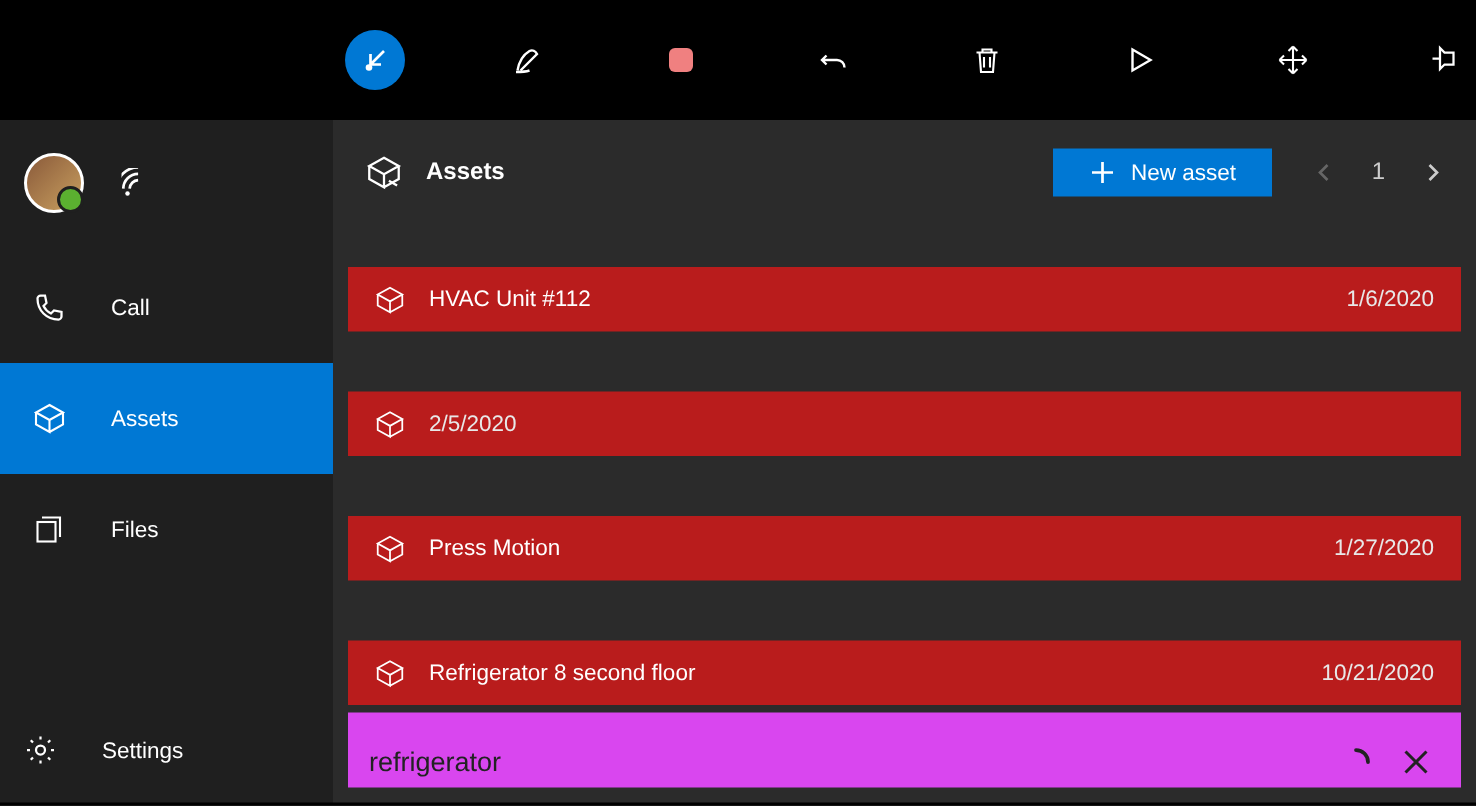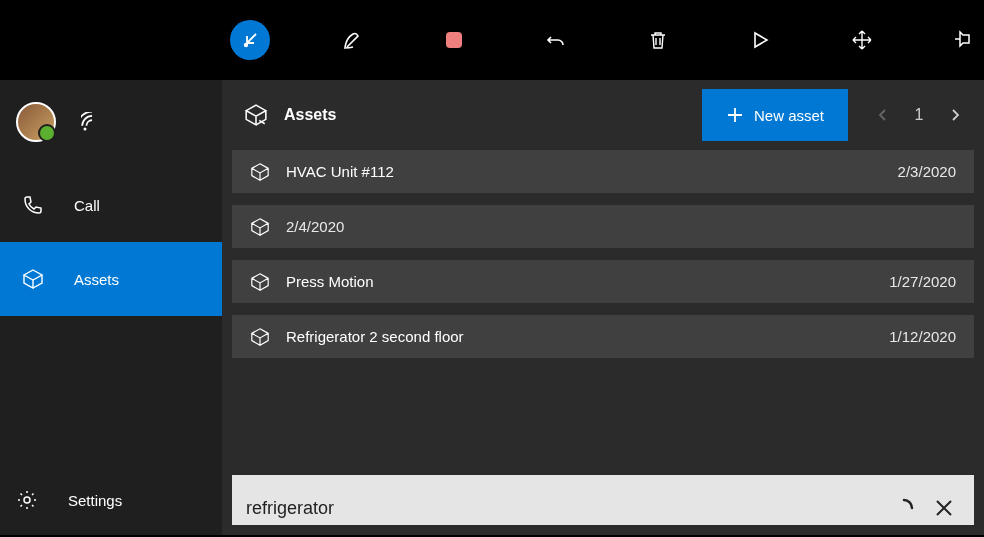--- a/index.html
+++ b/index.html
@@ -79,21 +79,21 @@
     height: 70px;
     padding: 0 14px 0 22px;
     gap: 16px;
   }
   .main-header-title {
     font-size: 16px; font-weight: 600;
     flex: 1;
   }
   .new-asset-btn {
     background: #0078d4;
-    height: 52px;
+    height: 32px;
     padding: 0 24px;
     display: flex; align-items: center; gap: 10px;
     font-size: 15px;
     cursor: pointer;
   }
   .pager {
     display: flex; align-items: center; gap: 6px;
     margin-left: 4px;
   }
   .pager-arrow, .pager-num {
@@ -102,36 +102,37 @@
     cursor: pointer;
     color: #ccc;
   }
   .pager-arrow.dim { color: #666; }
 
   .list {
     padding: 0 10px 0 10px;
     display: flex; flex-direction: column; gap: 12px;
   }
   .row {
-    background: #404040;
+    background: #b91c1c;
     height: 43px;
     display: flex; align-items: center;
     padding: 0 18px;
     font-size: 15px;
     cursor: pointer;
+    margin-top: 28px;
   }
   .row .row-icon { margin-right: 16px; display:flex;}
   .row .row-name { flex: 1; }
   .row .row-date { color: #e8e8e8; }
 
   .searchbar {
     position: absolute;
     left: 10px; right: 10px; bottom: 10px;
     height: 50px;
-    background: #e5e5e5;
+    background: #d946ef;
     display: flex; align-items: center;
     padding: 16px 10px 0 14px;
   }
   .search-input {
     flex: 1;
     background: transparent; border: none; outline: none;
     font-size: 18px; color: #222;
     font-family: inherit;
   }
   .search-icon-btn {
@@ -208,20 +209,27 @@
       <span>Call</span>
     </div>
 
     <div class="nav-item selected">
       <svg width="22" height="22" viewBox="0 0 22 22">
         <path d="M11 2 L20 7 L11 12 L2 7 Z M2 7 V15 L11 20 V12 M20 7 V15 L11 20" stroke="#fff" stroke-width="1.4" fill="none"></path>
       </svg>
       <span>Assets</span>
     </div>
 
+    <div class="nav-item">
+      <svg width="22" height="22" viewBox="0 0 22 22">
+        <rect x="3" y="6" width="12" height="13" stroke="#fff" stroke-width="1.4" fill="none"></rect>
+        <path d="M6 3 H18 V16" stroke="#fff" stroke-width="1.4" fill="none"></path>
+      </svg>
+      <span>Files</span>
+    </div>
 
     <div class="nav-spacer"></div>
 
     <div class="nav-item settings">
       <svg width="22" height="22" viewBox="0 0 22 22">
         <circle cx="11" cy="11" r="3" stroke="#fff" stroke-width="1.5" fill="none"></circle>
         <path d="M11 2 V4 M11 18 V20 M2 11 H4 M18 11 H20 M4.5 4.5 L6 6 M16 16 L17.5 17.5 M17.5 4.5 L16 6 M6 16 L4.5 17.5" stroke="#fff" stroke-width="1.5"></path>
       </svg>
       <span>Settings</span>
     </div>
@@ -258,47 +266,47 @@
     </div>
 
     <div class="list">
       <div class="row">
         <span class="row-icon">
             <svg width="20" height="20" viewBox="0 0 22 22">
               <path d="M11 2 L20 7 L11 12 L2 7 Z M2 7 V15 L11 20 V12 M20 7 V15 L11 20" stroke="#fff" stroke-width="1.3" fill="none"></path>
             </svg>
           </span>
         <span class="row-name">HVAC Unit #112</span>
-        <span class="row-date">2/3/2020</span>
+        <span class="row-date">1/6/2020</span>
       </div>
       <div class="row">
         <span class="row-icon">
             <svg width="20" height="20" viewBox="0 0 22 22">
               <path d="M11 2 L20 7 L11 12 L2 7 Z M2 7 V15 L11 20 V12 M20 7 V15 L11 20" stroke="#fff" stroke-width="1.3" fill="none"></path>
             </svg>
           </span>
-        <span class="row-date">2/4/2020</span>
+        <span class="row-date">2/5/2020</span>
       </div>
       <div class="row">
         <span class="row-icon">
             <svg width="20" height="20" viewBox="0 0 22 22">
               <path d="M11 2 L20 7 L11 12 L2 7 Z M2 7 V15 L11 20 V12 M20 7 V15 L11 20" stroke="#fff" stroke-width="1.3" fill="none"></path>
             </svg>
           </span>
         <span class="row-name">Press Motion</span>
         <span class="row-date">1/27/2020</span>
       </div>
       <div class="row">
         <span class="row-icon">
             <svg width="20" height="20" viewBox="0 0 22 22">
               <path d="M11 2 L20 7 L11 12 L2 7 Z M2 7 V15 L11 20 V12 M20 7 V15 L11 20" stroke="#fff" stroke-width="1.3" fill="none"></path>
             </svg>
           </span>
-        <span class="row-name">Refrigerator 2 second floor</span>
-        <span class="row-date">1/12/2020</span>
+        <span class="row-name">Refrigerator 8 second floor</span>
+        <span class="row-date">10/21/2020</span>
       </div>
     </div>
 
     <div class="searchbar">
       <input class="search-input" value="refrigerator" style="">
       <div class="search-icon-btn">
         <svg width="22" height="22" viewBox="0 0 22 22">
           <path d="M11 3 A8 8 0 0 1 19 11" stroke="#222" stroke-width="2.5" fill="none" stroke-linecap="round"></path>
         </svg>
       </div>

